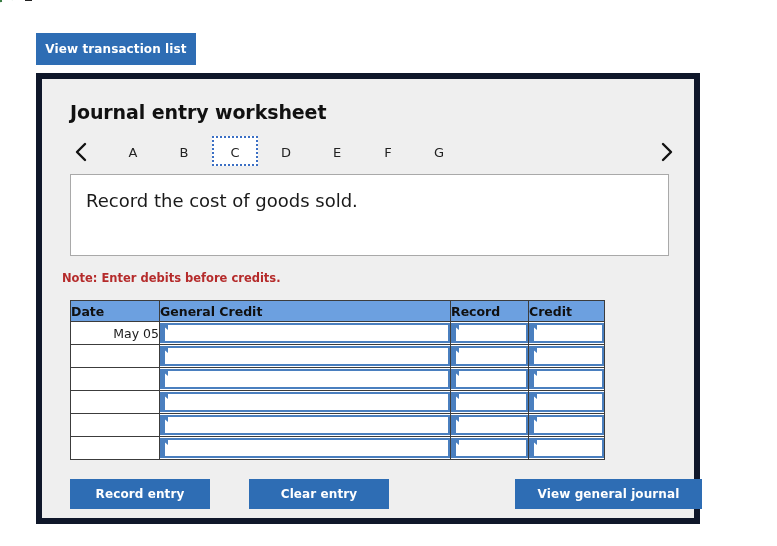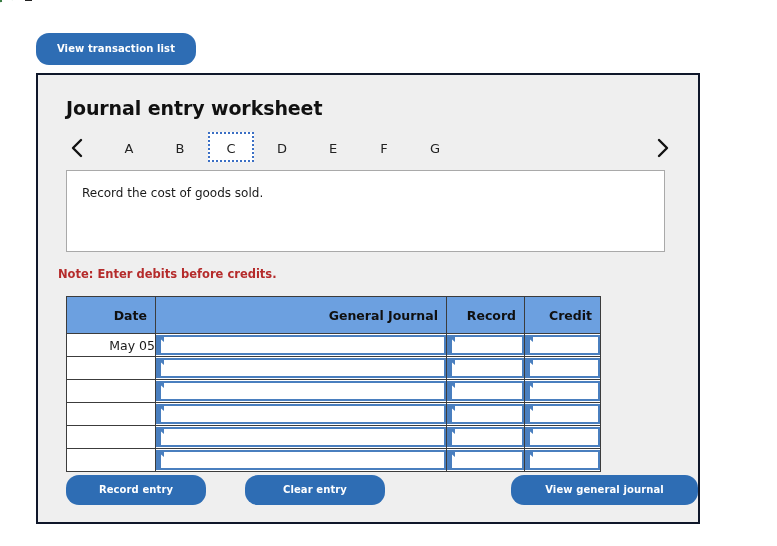--- a/index.html
+++ b/index.html
@@ -35,23 +35,23 @@
     width: 7px;
     height: 6px;
     background: #222222;
   }
 
   
   .btn {
     background: #2e6db4;
     color: #ffffff;
     border: none;
-    border-radius: 13px;
+    border-radius: 0;
     font-family: "DejaVu Sans", "Liberation Sans", sans-serif;
-    font-size: 10px;
+    font-size: 12px;
     font-weight: bold;
     cursor: pointer;
     padding: 0;
     letter-spacing: 0.1px;
     line-height: 1;
   }
 
   #view-transaction-list {
     position: absolute;
     left: 36px;
@@ -61,21 +61,21 @@
   }
 
   
   .panel {
     position: absolute;
     left: 36px;
     top: 73px;
     width: 664px;
     height: 451px;
     background: #efefef;
-    border: 2px solid #0f172a;
+    border: 6px solid #0f172a;
     box-sizing: border-box;
   }
 
   .panel-title {
     position: absolute;
     left: 28px;
     top: 22px;
     font-size: 19px;
     font-weight: bold;
     color: #111111;
@@ -129,21 +129,21 @@
     width: 599px;
     height: 82px;
     background: #ffffff;
     border: 1px solid #a9a9a9;
     box-sizing: border-box;
   }
   .instruction-text {
     position: absolute;
     left: 15px;
     top: 15px;
-    font-size: 12px;
+    font-size: 18px;
     color: #1a1a1a;
   }
 
   .note {
     position: absolute;
     left: 20px;
     top: 192px;
     font-size: 11.5px;
     color: #b52b2b;
     font-weight: bold;
@@ -157,22 +157,22 @@
     border-collapse: collapse;
     table-layout: fixed;
   }
   .jtable th {
     background: #6ca0e0;
     border: 1px solid #3c3c3c;
     font-size: 12.5px;
     font-weight: bold;
     color: #101010;
     height: 20px;
-    padding: 8px;
-    text-align: right;
+    padding: 0;
+    text-align: left;
     margin-top: 9px;
   }
   .jtable td {
     border: 1px solid #3c3c3c;
     background: #ffffff;
     height: 22px;
     padding: 0;
     vertical-align: middle;
   }
   .col-date   { width: 89px; }
@@ -281,21 +281,21 @@
   <table class="jtable">
     <colgroup>
       <col class="col-date">
         <col class="col-gj">
         <col class="col-debit">
         <col class="col-credit">
     </colgroup>
     <thead>
       <tr>
         <th>Date</th>
-        <th>General Journal</th>
+        <th>General Credit</th>
         <th>Record</th>
         <th>Credit</th>
       </tr>
     </thead>
     <tbody>
       <tr>
         <td class="date-cell">May 05</td>
         <td>
             <div class="cell-input"></div>
           </td>

